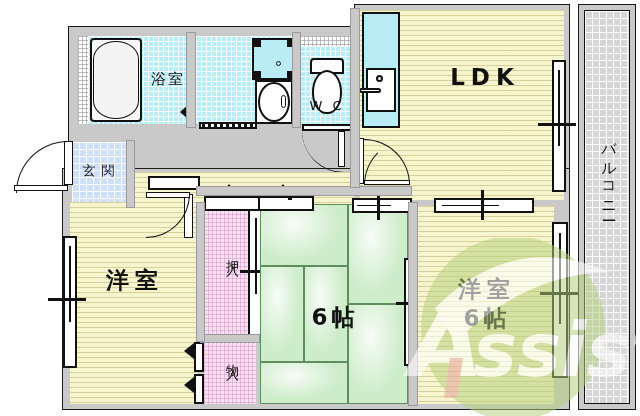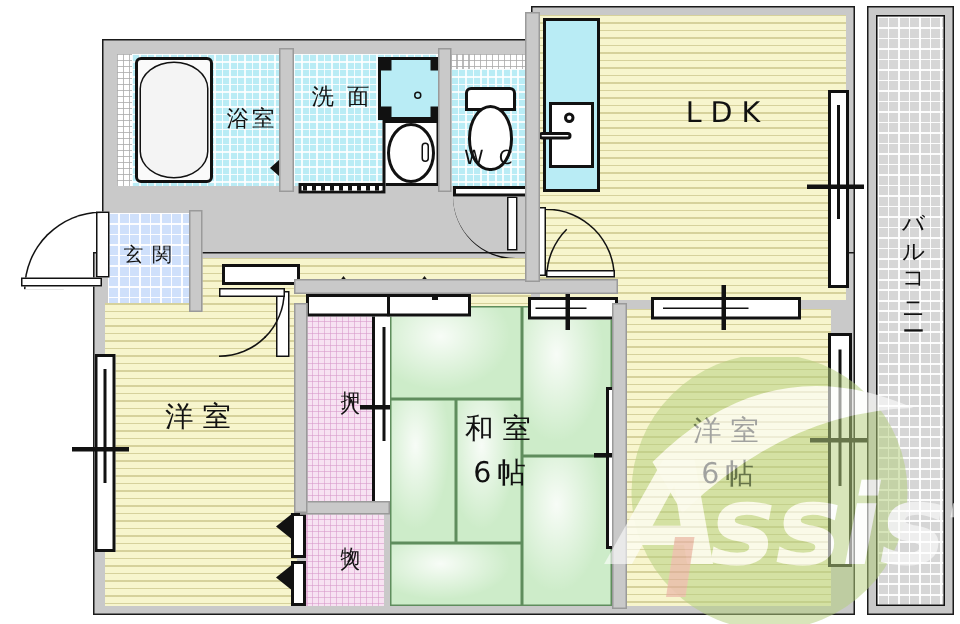--- a/index.html
+++ b/index.html
@@ -52,21 +52,21 @@
     background-color:#ffffff;
     background-image:
       repeating-linear-gradient(to right, rgba(170,170,170,.8) 0 1px, rgba(0,0,0,0) 1px 4px),
       repeating-linear-gradient(to bottom, rgba(170,170,170,.8) 0 1px, rgba(0,0,0,0) 1px 4px);
   }
 
   
   .lbl{position:absolute;text-align:center;color:#111;
        font-family:"DejaVu Sans","Liberation Sans",sans-serif;line-height:1.28;
        white-space:pre;letter-spacing:2px;pointer-events:none;}
-  .lbl-lg{font-size:19px;font-weight:400;}
+  .lbl-lg{font-size:23px;font-weight:700;}
   .lbl-md{font-size:15px;}
   .lbl-sm{font-size:13px;}
   .lbl-vert{writing-mode:vertical-rl;text-orientation:upright;letter-spacing:3px;}
 
   
   .fx{position:absolute;border:2px solid #111;background:#fff;box-sizing:border-box;}
   .tub{border:2px solid #111;border-radius:4px;background:#fafafa;}
   .oval{border:2.5px solid #111;border-radius:50%;background:#fff;}
   .sq{border:2px solid #111;background:#b9ecf5;}
 
@@ -129,21 +129,20 @@
   <div class="abs" style="left:254px;top:40px;width:7px;height:7px;background:#111;"></div>
   <div class="abs" style="left:287px;top:40px;width:7px;height:7px;background:#111;"></div>
   <div class="abs" style="left:254px;top:71px;width:7px;height:7px;background:#111;"></div>
   <div class="abs" style="left:287px;top:71px;width:7px;height:7px;background:#111;"></div>
   <div class="abs" style="left:276px;top:61px;width:5px;height:5px;border:1.5px solid #111;border-radius:50%;"></div>
 
   <div class="abs fx" style="left:255px;top:80px;width:38px;height:44px;background:#fff;"></div>
   <div class="abs oval" style="left:258px;top:82px;width:32px;height:40px;"></div>
   <div class="abs" style="left:281px;top:95px;width:5px;height:13px;border:1.5px solid #111;border-radius:3px;"></div>
 
-  <div class="lbl lbl-md" style="left:200px;top:55px;width:56px;">洗 面</div>
 
   <div class="abs" style="left:199px;top:122px;width:58px;height:7px;background:#fff;border:2px solid #111;"></div>
   <div class="abs" style="left:202px;top:124px;width:52px;height:3px;
               background:repeating-linear-gradient(to right,#111 0 3px,#fff 3px 6px);"></div>
 
   <div class="abs flr-wet" style="left:300px;top:36px;width:54px;height:88px;"></div>
 
   <div class="abs flr-tile-sm" style="left:300px;top:36px;width:54px;height:10px;"></div>
 
   <div class="abs fx" style="left:310px;top:58px;width:34px;height:16px;border-radius:4px 4px 0 0;"></div>
@@ -226,21 +225,20 @@
 
   <div class="abs" style="left:260px;top:204px;width:148px;height:200px;background:#cdecc9;border:1px solid #6b9a69;"></div>
 
   <div class="abs flr-tatami" style="left:260px;top:204px;width:88px;height:62px;"></div>
   <div class="abs flr-tatami" style="left:260px;top:266px;width:44px;height:96px;"></div>
   <div class="abs flr-tatami" style="left:304px;top:266px;width:44px;height:96px;"></div>
   <div class="abs flr-tatami" style="left:260px;top:362px;width:88px;height:42px;"></div>
   <div class="abs flr-tatami" style="left:348px;top:204px;width:60px;height:100px;"></div>
   <div class="abs flr-tatami" style="left:348px;top:304px;width:60px;height:100px;"></div>
 
-  <div class="lbl lbl-lg" style="left:280px;top:274px;width:110px;letter-spacing:6px;">和室</div>
   <div class="lbl lbl-lg" style="left:280px;top:303px;width:110px;letter-spacing:4px;">6帖</div>
 
   <div class="win-h" style="left:352px;top:198px;width:56px;height:11px;">
       <div class="pane"></div>
     </div>
   <div class="tick-v" style="left:377px;top:190px;height:30px;"></div>
 
   <div class="win-v" style="left:404px;top:258px;width:12px;height:104px;">
       <div class="pane"></div>
     </div>

